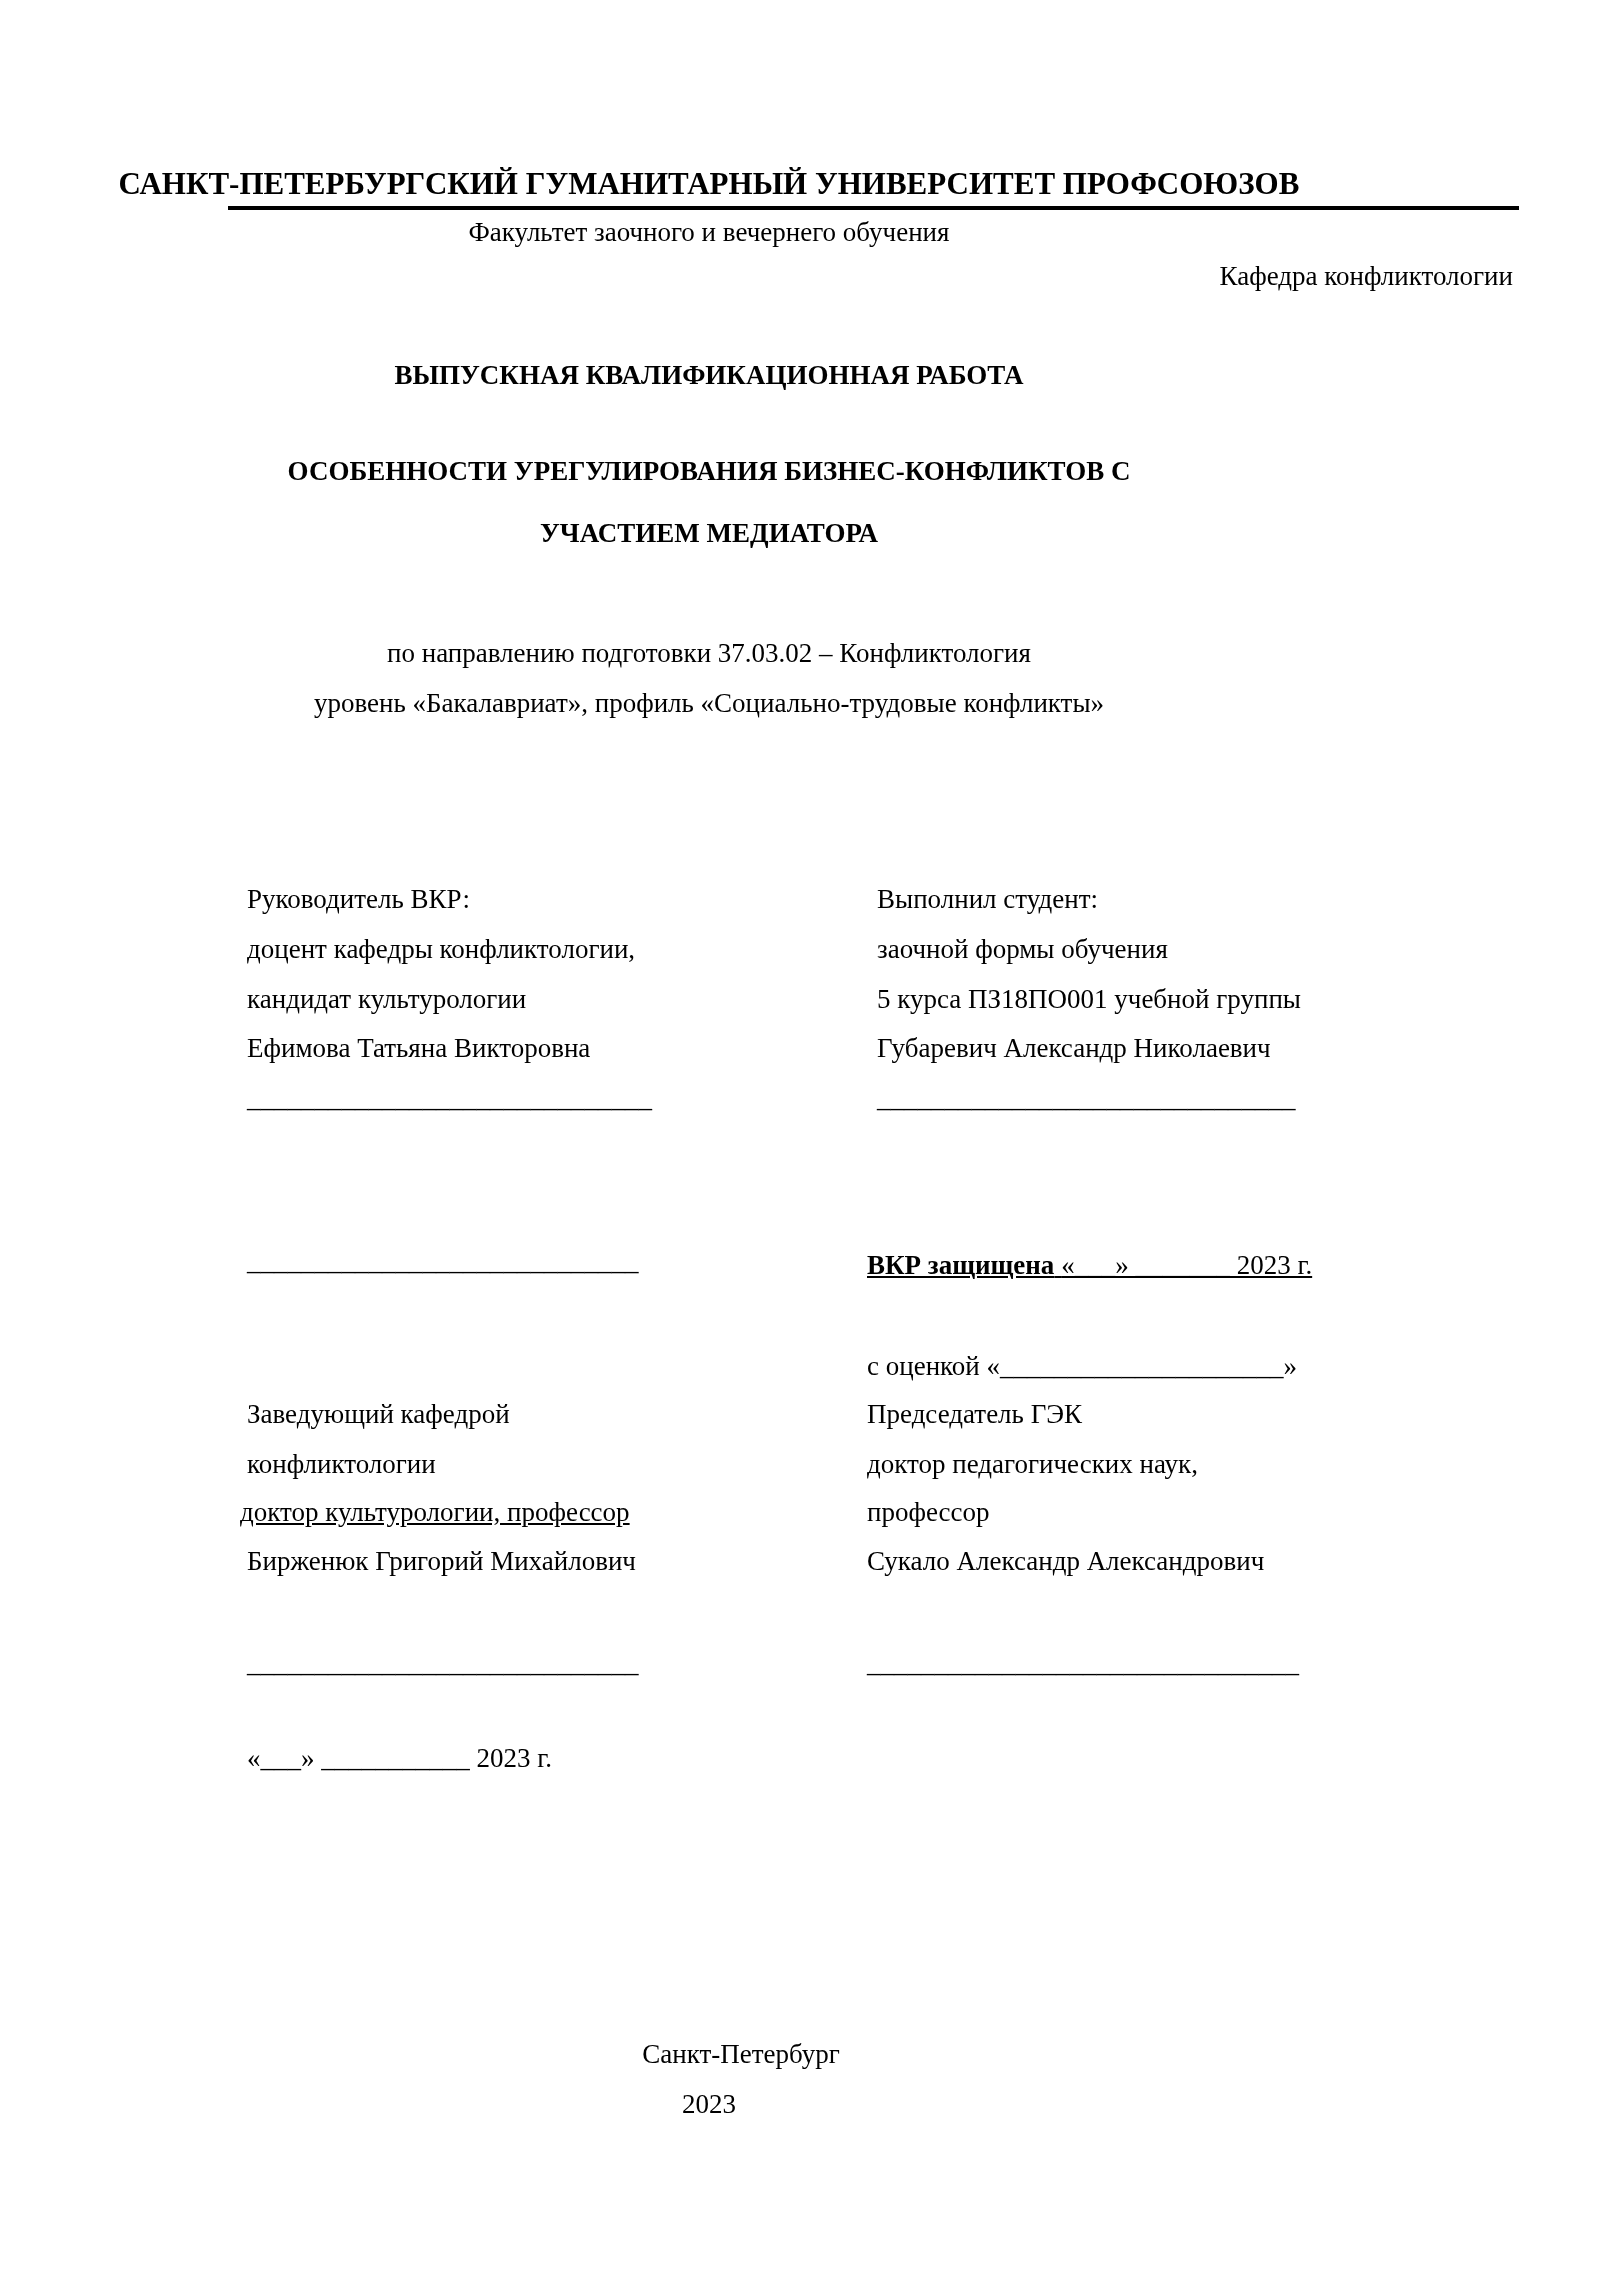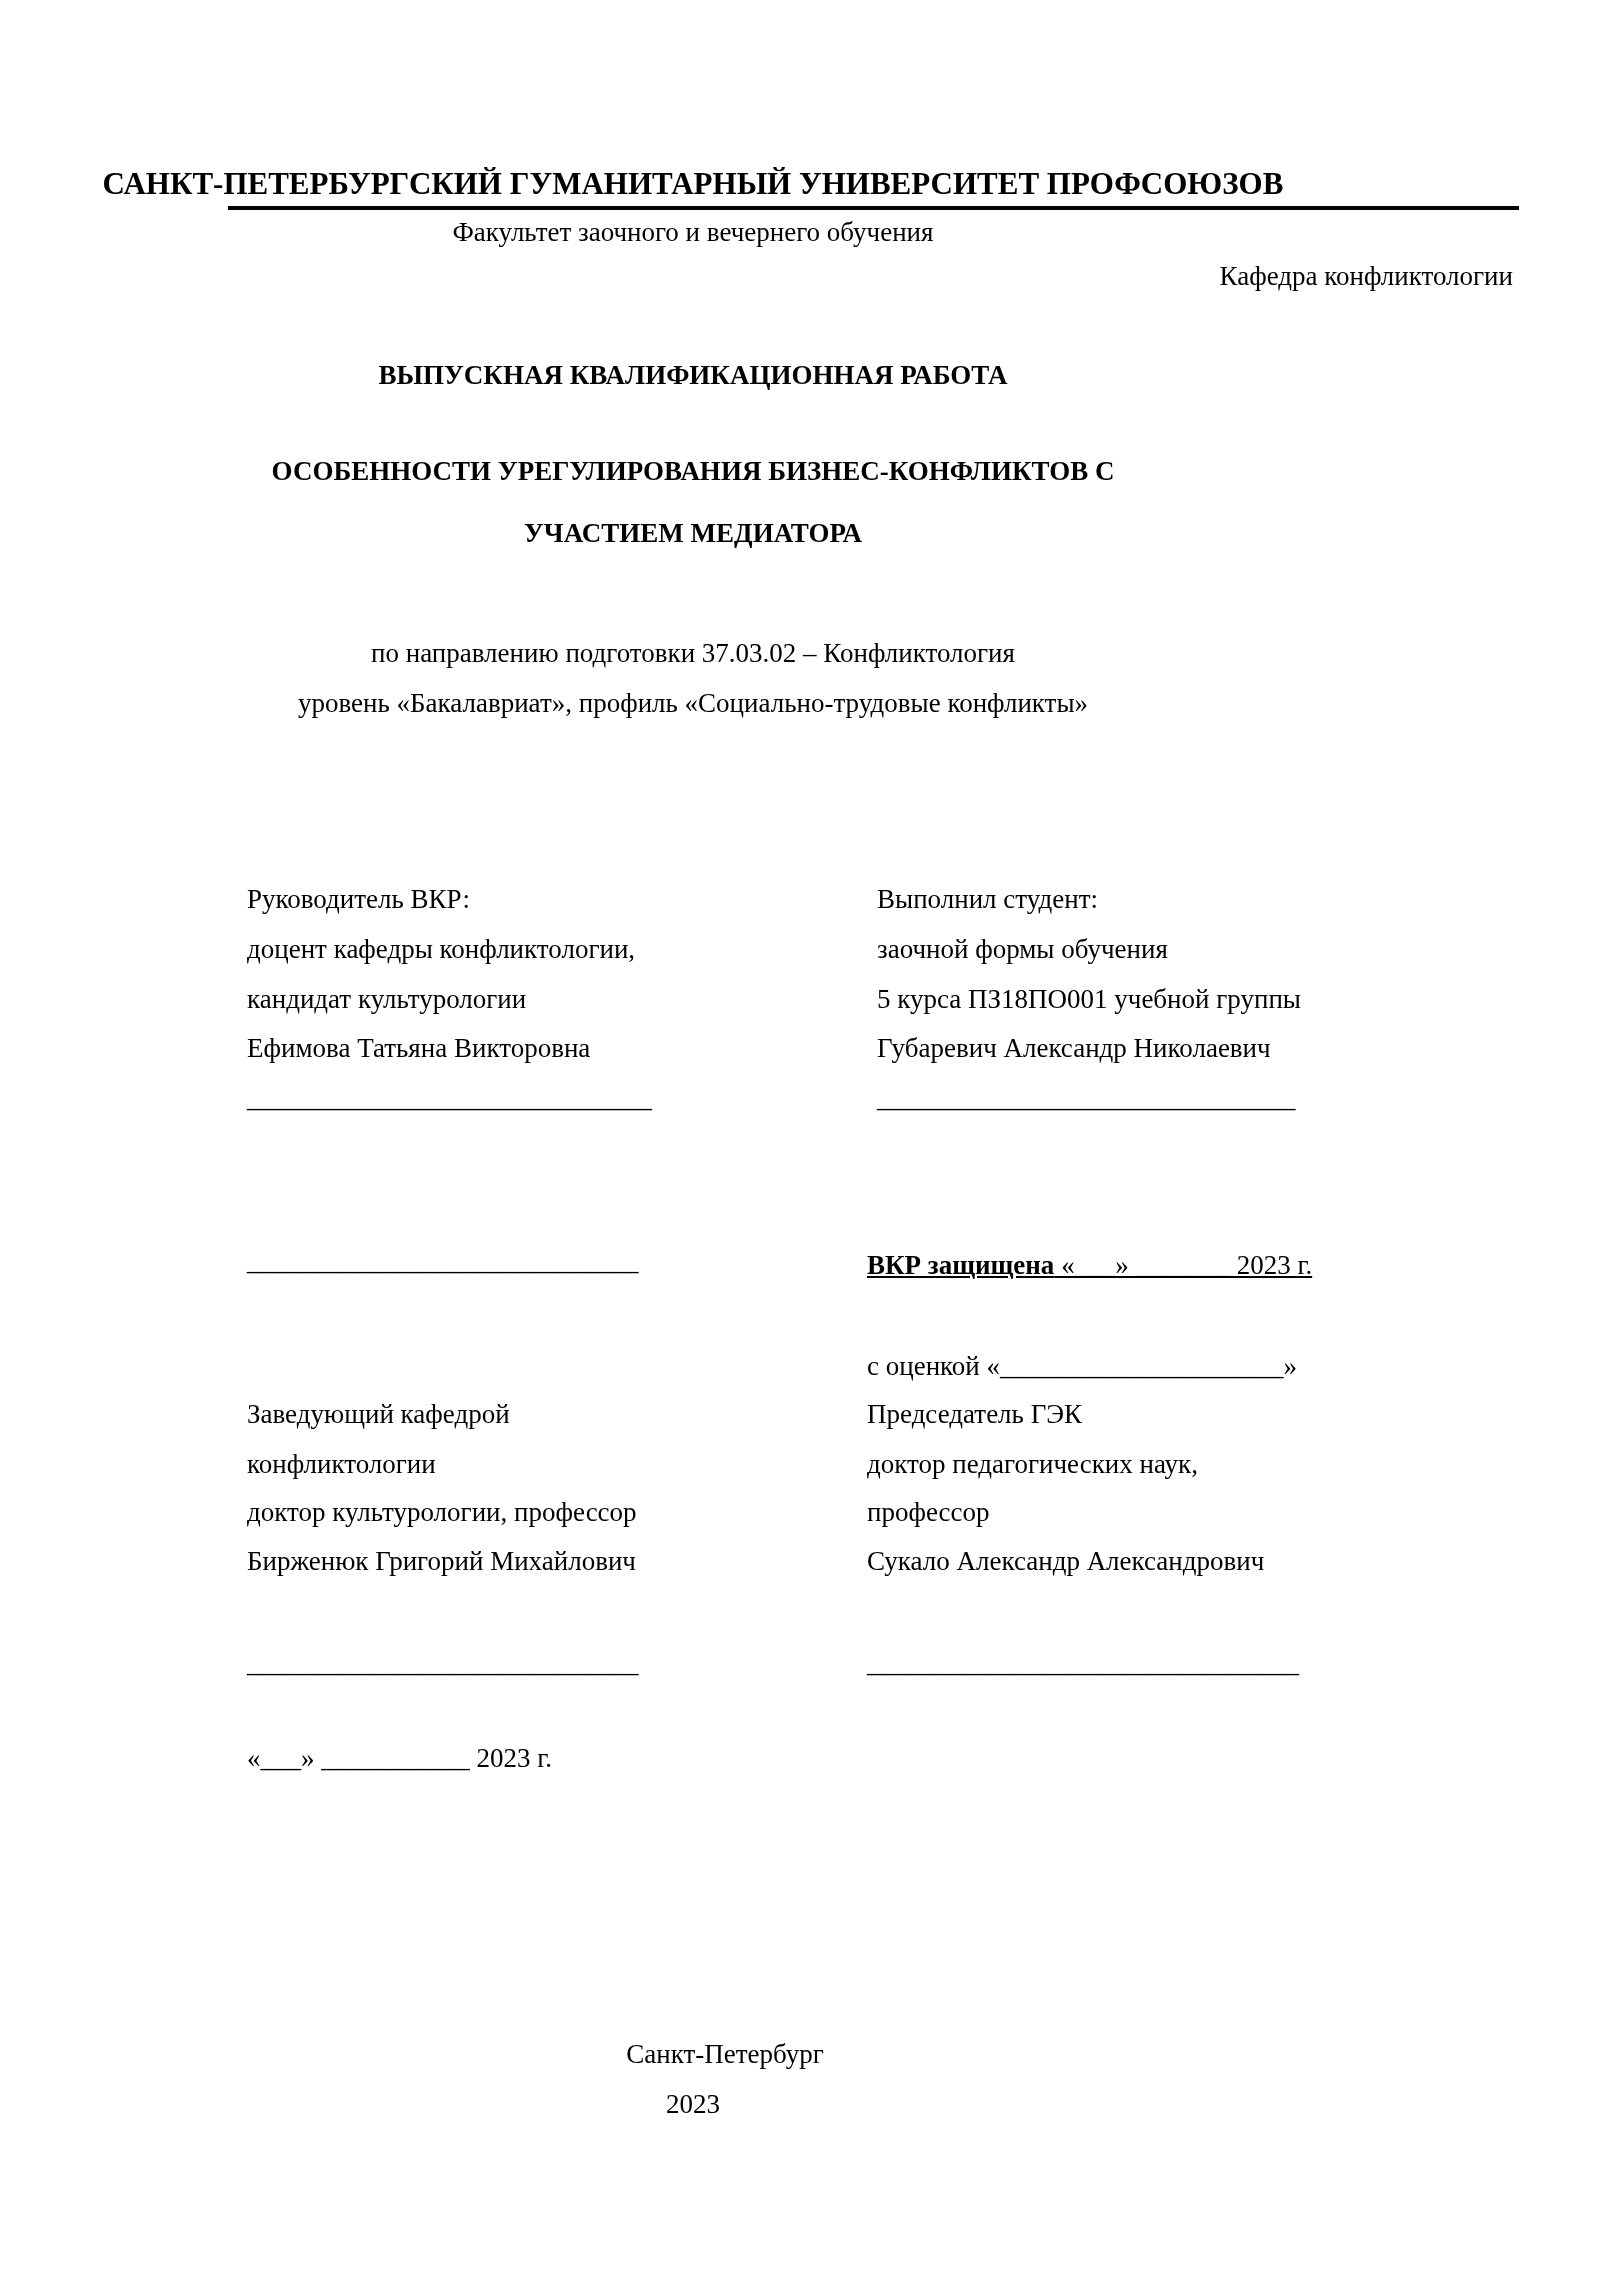--- a/index.html
+++ b/index.html
@@ -1,20 +1,20 @@
 <!DOCTYPE html>
 <html style="font-size:12.6px"><head>
 <meta charset="utf-8">
 <style>
   html, body { margin:0; padding:0; background:#ffffff; }
   body { width:1623px; height:2295px; position:relative; overflow:hidden;
          font-family:"Liberation Serif", "DejaVu Serif", serif; color:#000; }
   .t { position:absolute; white-space:nowrap; font-size:27px; line-height:1; }
   .b { font-weight:bold; }
-  .c { left:0; width:1386px; text-align:center; }
+  .c { left:16px; width:1386px; text-align:center; }
   .rule { position:absolute; background:#000; }
 </style>
 </head>
 <body>
 
 <div class="t b c" style="top:168px;font-size:31px;">САНКТ-ПЕТЕРБУРГСКИЙ ГУМАНИТАРНЫЙ УНИВЕРСИТЕТ ПРОФСОЮЗОВ</div>
 <div class="rule" style="left:228px;top:206px;width:1291px;height:3.9px;"></div>
 <div class="t c" style="top:219px;">Факультет заочного и вечернего обучения</div>
 <div class="t" style="right:110px;top:263px;">Кафедра конфликтологии</div>
 
@@ -44,21 +44,21 @@
 <div class="t" style="left:247px;top:1248px;">_____________________________</div>
 <div class="t" style="left:867px;top:1252px;text-decoration:underline;">
   <span class="b">ВКР защищена</span>
   <span>«___» _______ 2023 г.</span>
 </div>
 <div class="t" style="left:867px;top:1353px;">с оценкой «_____________________»</div>
 
 <div>
   <div class="t" style="left:247px;top:1401px;">Заведующий кафедрой</div>
   <div class="t" style="left:247px;top:1451px;">конфликтологии</div>
-  <div class="t" style="left:247px;top:1499px;">доктор культурологии, профессор</div>
+  <div class="t" style="left:240px;top:1499px;text-decoration:underline;">доктор культурологии, профессор</div>
   <div class="t" style="left:247px;top:1548px;">Бирженюк Григорий Михайлович</div>
   <div class="t" style="left:247px;top:1650px;">_____________________________</div>
   <div class="t" style="left:247px;top:1745px;">«___» ___________ 2023 г.</div>
 </div>
 
 <div>
   <div class="t" style="left:867px;top:1401px;">Председатель ГЭК</div>
   <div class="t" style="left:867px;top:1451px;">доктор педагогических наук,</div>
   <div class="t" style="left:867px;top:1499px;">профессор</div>
   <div class="t" style="left:867px;top:1548px;">Сукало Александр Александрович</div>

